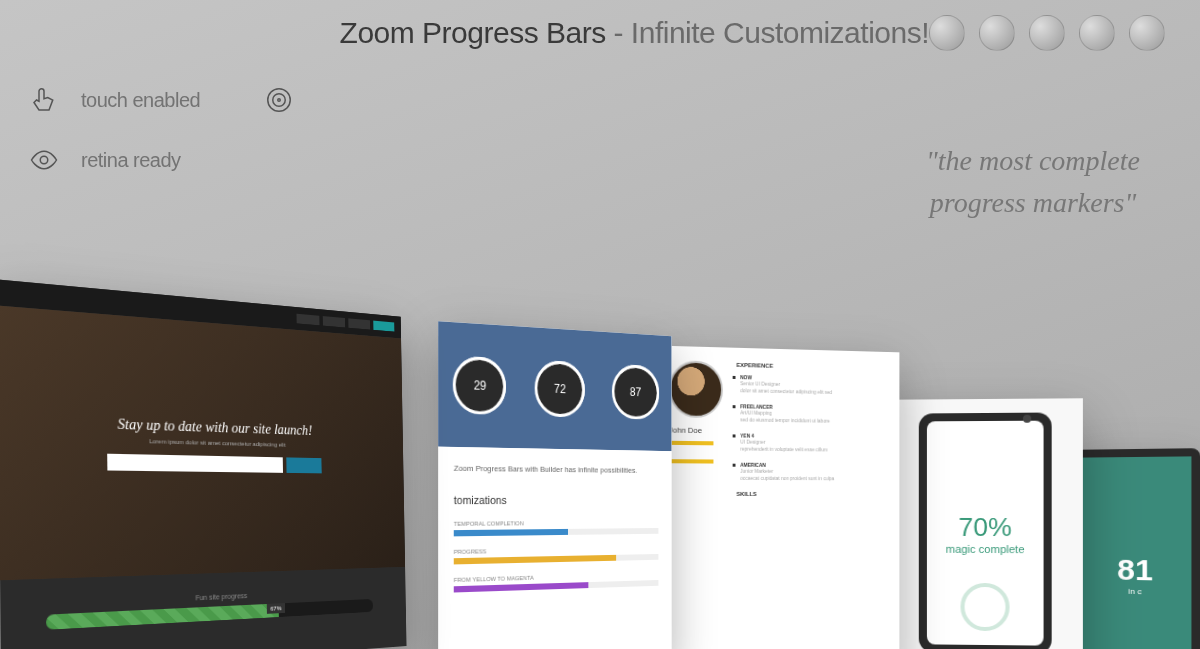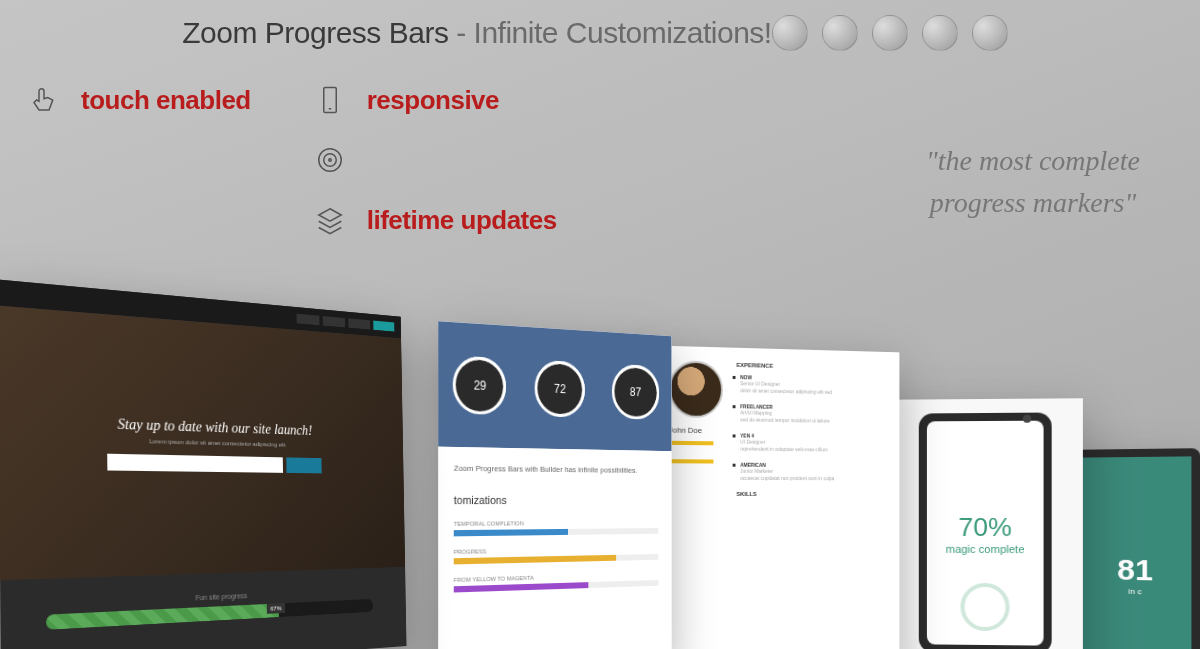--- a/index.html
+++ b/index.html
@@ -5,35 +5,35 @@
 * { margin: 0; padding: 0; box-sizing: border-box; }
 body {
   width: 1200px;
   height: 649px;
   background: linear-gradient(160deg, #c5c5c5 0%, #b8b8b8 50%, #aaa 100%);
   font-family: -apple-system, "Segoe UI", sans-serif;
   overflow: hidden;
   position: relative;
 }
 .header { padding: 15px 25px 0; }
-.title-row { display: flex; justify-content: center; align-items: center; margin-bottom: 30px; }
+.title-row { display: flex; justify-content: flex-end; align-items: center; margin-bottom: 30px; }
 .title { font-size: 30px; font-weight: 300; color: #4a4a4a; letter-spacing: -0.5px; }
 .title .bold { font-weight: 400; color: #3a3a3a; }
 .title .light { color: #6a6a6a; font-weight: 300; }
 .browsers { display: flex; gap: 14px; padding-right: 10px; }
 .browser-icon {
   width: 36px; height: 36px; border-radius: 50%;
   background: radial-gradient(circle at 30% 30%, #ddd, #999);
   border: 1px solid rgba(0,0,0,0.15);
 }
 .features { display: flex; gap: 60px; margin-bottom: 20px; }
 .feature-col { display: flex; flex-direction: column; gap: 22px; }
 .feature { display: flex; align-items: center; gap: 18px; }
 .feature-icon { width: 38px; height: 38px; display: flex; align-items: center; justify-content: center; color: #555; }
-.feature-text { font-size: 26px; font-weight: 700; color: #b91c1c; letter-spacing: -0.5px; }
+.feature-text { font-size: 20px; font-weight: 400; color: #737373; letter-spacing: -0.5px; }
 .quote {
   position: absolute; top: 140px; right: 60px; font-family: cursive;
   font-style: italic; font-size: 28px; color: #777; text-align: center;
   line-height: 1.5;
 }
 .showcase { position: absolute; bottom: 0; left: 0; width: 1200px; height: 370px; perspective: 1400px; perspective-origin: 50% 60%; }
 .card {
   position: absolute; background: #fff; box-shadow: 0 20px 50px rgba(0,0,0,0.3);
   transform-style: preserve-3d;
 }
@@ -112,50 +112,40 @@
   <div class="features">
     <div class="feature-col">
       <div class="feature">
         <div class="feature-icon">
             <svg width="30" height="30" viewBox="0 0 24 24" fill="none" stroke="currentColor" stroke-width="1.2">
               <path d="M8 13V5a2 2 0 014 0v6l3-1 4 2-3 8H8l-4-6 2-2 2 1z"></path>
             </svg>
           </div>
         <div class="feature-text">touch enabled</div>
       </div>
-    </div>
-    <div class="feature-col">
       <div class="feature">
         <div class="feature-icon">
             <svg width="30" height="30" viewBox="0 0 24 24" fill="none" stroke="currentColor" stroke-width="1.2">
-              <rect x="7" y="2" width="10" height="20" rx="1"></rect>
-              <line x1="11" y1="19" x2="13" y2="19"></line>
+              <path d="M2 12s4-7 10-7 10 7 10 7-4 7-10 7-10-7-10-7z"></path>
+              <circle cx="12" cy="12" r="3"></circle>
             </svg>
           </div>
-        <div class="feature-text">responsive</div>
-      </div>
+        <div class="feature-text">retina ready</div>
+      </div>
+    </div>
+    <div class="feature-col">
       <div class="feature">
         <div class="feature-icon">
             <svg width="30" height="30" viewBox="0 0 24 24" fill="none" stroke="currentColor" stroke-width="1.2">
               <circle cx="12" cy="12" r="9"></circle>
               <circle cx="12" cy="12" r="5"></circle>
               <circle cx="12" cy="12" r="1"></circle>
             </svg>
           </div>
       </div>
-      <div class="feature">
-        <div class="feature-icon">
-            <svg width="30" height="30" viewBox="0 0 24 24" fill="none" stroke="currentColor" stroke-width="1.2">
-              <path d="M12 3l9 5-9 5-9-5 9-5z"></path>
-              <path d="M3 13l9 5 9-5"></path>
-              <path d="M3 18l9 5 9-5"></path>
-            </svg>
-          </div>
-        <div class="feature-text">lifetime updates</div>
-      </div>
     </div>
   </div>
 </div>
 
 <div class="quote">
   <div>"the most complete</div>
   <div>progress markers"</div>
 </div>
 
 <div class="showcase">

